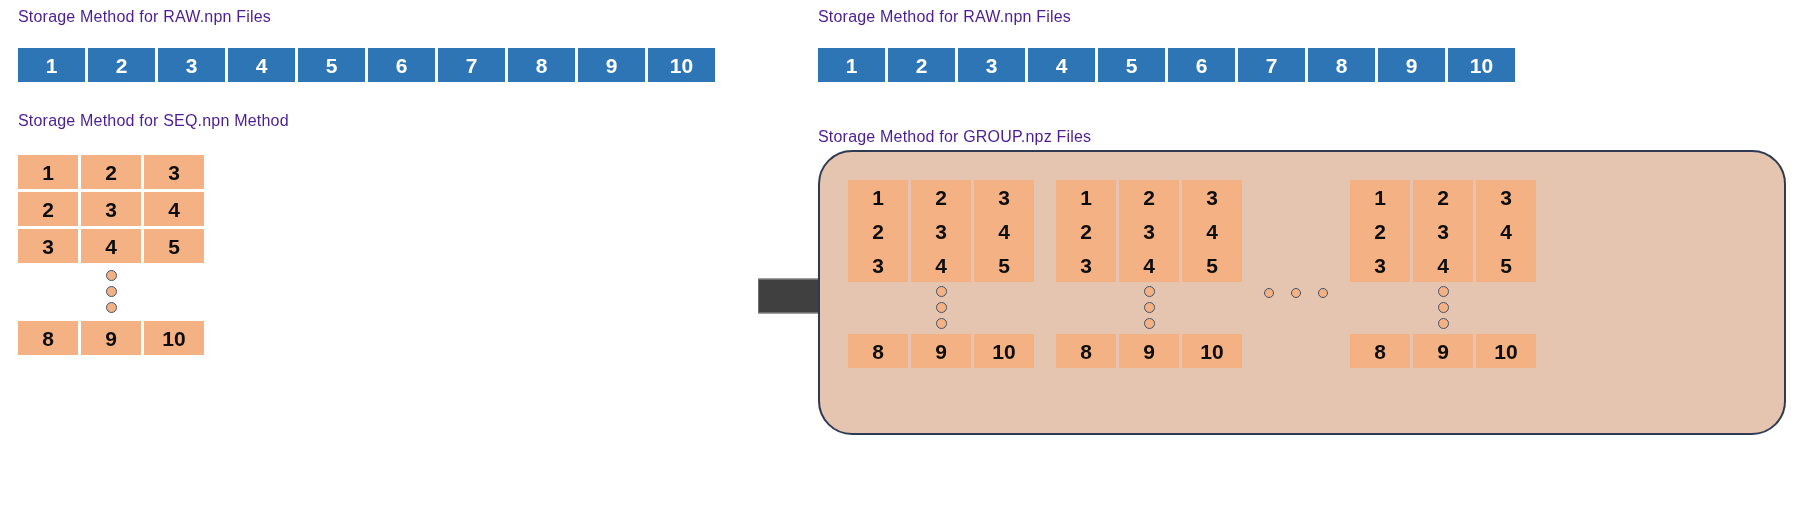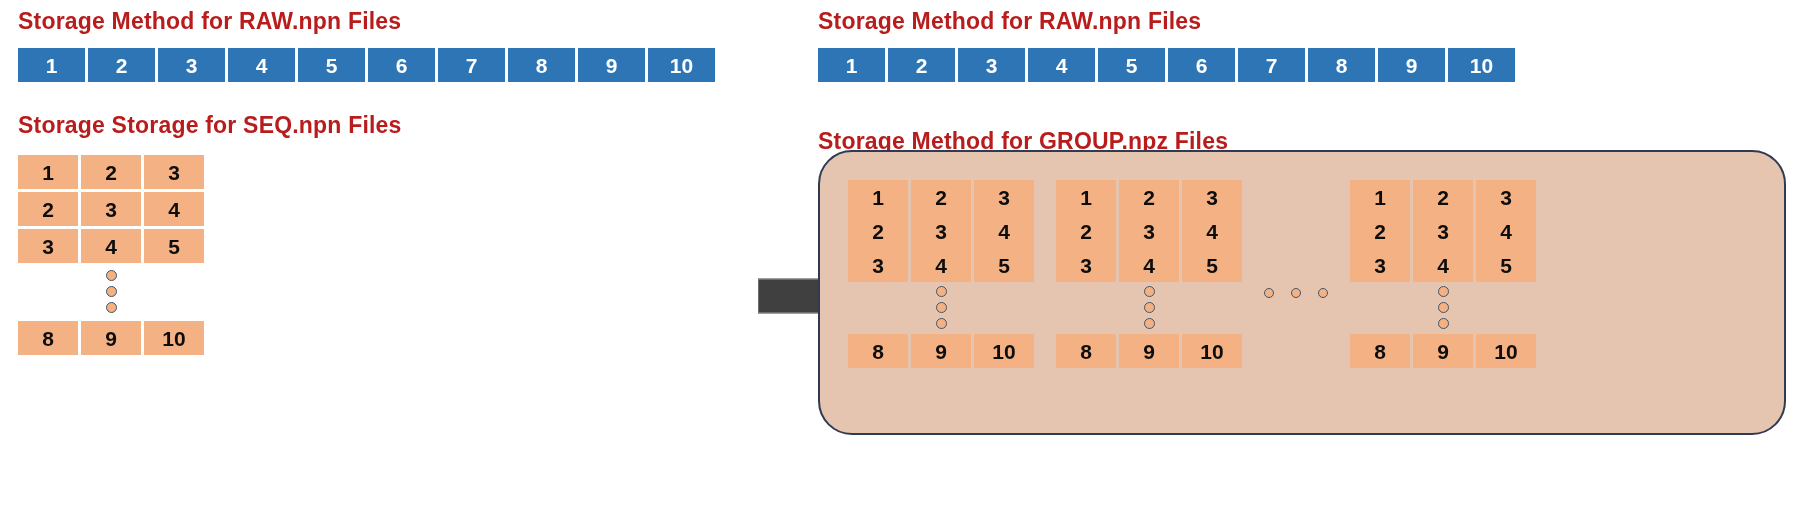--- a/index.html
+++ b/index.html
@@ -11,23 +11,23 @@
     width: 1809px;
     height: 523px;
     font-family: "Liberation Sans", sans-serif;
     position: relative;
     overflow: hidden;
   }
 
   .panel { position: absolute; }
 
   .title {
-    font-size: 23px;
-    font-weight: bold;
-    color: #b91c1c;
+    font-size: 16px;
+    font-weight: normal;
+    color: #4c1d95;
     letter-spacing: 0.2px;
     white-space: nowrap;
   }
 
   
   .blue-row {
     display: flex;
     gap: 3px;
   }
   .blue-cell {
@@ -143,21 +143,21 @@
     <div class="blue-cell">4</div>
     <div class="blue-cell">5</div>
     <div class="blue-cell">6</div>
     <div class="blue-cell">7</div>
     <div class="blue-cell">8</div>
     <div class="blue-cell">9</div>
     <div class="blue-cell">10</div>
   </div>
 
 <div class="panel" style="left:18px; top:112px;">
-  <div class="title">Storage Storage for SEQ.npn Files</div>
+  <div class="title">Storage Method for SEQ.npn Method</div>
 </div>
 
 <div class="panel seq-table" style="left:18px; top:155px;">
     <div class="seq-row">
       <div class="seq-cell">1</div>
       <div class="seq-cell">2</div>
       <div class="seq-cell">3</div>
     </div>
     <div class="seq-row">
       <div class="seq-cell">2</div>

